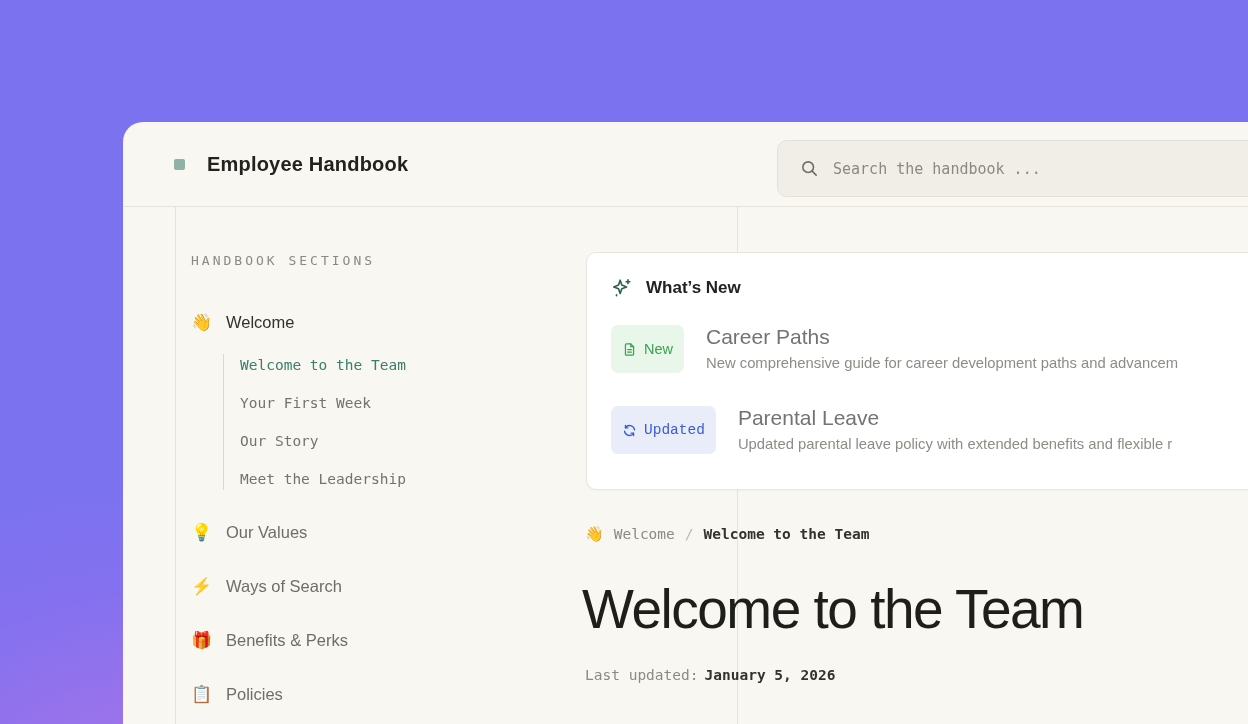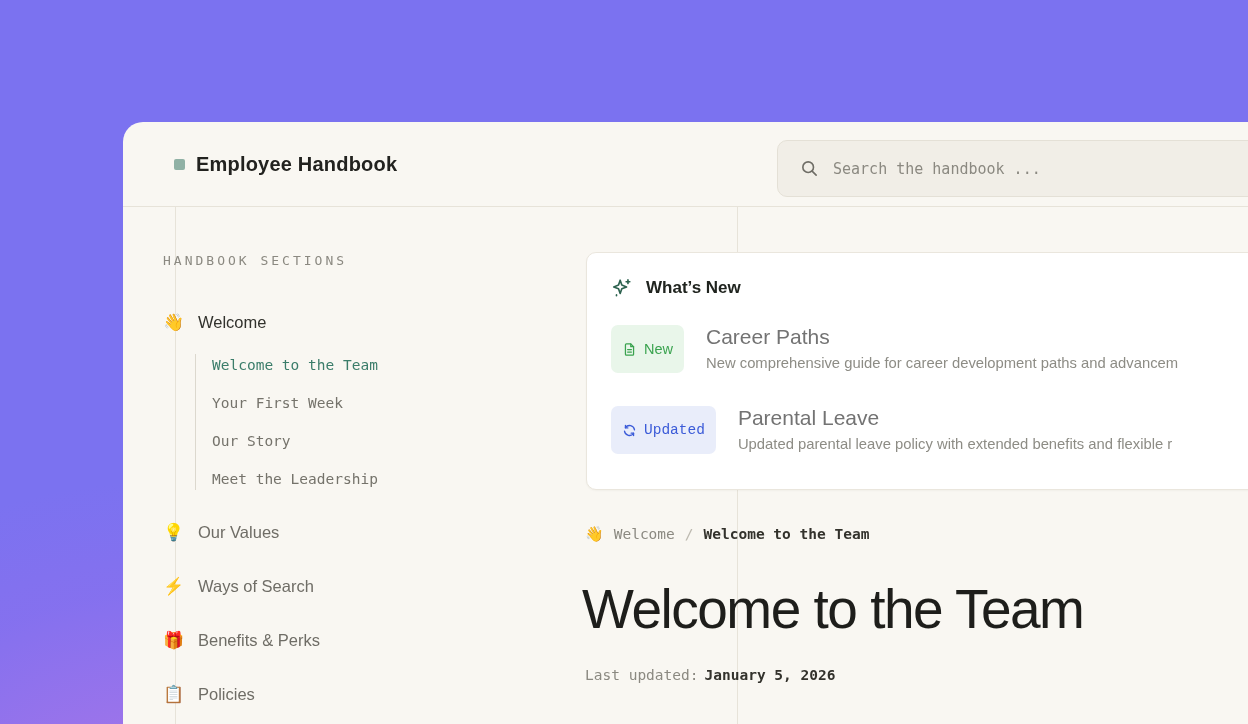--- a/index.html
+++ b/index.html
@@ -21,41 +21,41 @@
     background:#f9f7f2;
     border-radius:20px;
     overflow:hidden;
   }
   
   .header {
     position:absolute; left:0; top:0; width:100%; height:85px;
     border-bottom:1px solid #e7e3d9;
     display:flex; align-items:center;
   }
-  .brand { display:flex; align-items:center; gap:11px; margin-left:51px; }
+  .brand { display:flex; align-items:center; gap:22px; margin-left:51px; }
   .logo-sq { width:11px; height:11px; border-radius:2px; background:#90b1a5; }
   .brand-title { font-size:20px; font-weight:700; color:#22221f; letter-spacing:0.2px; }
   .search {
     position:absolute; left:654px; top:18px; height:57px; width:600px;
     background:#f1eee7; border:1px solid #e4e0d6; border-radius:10px;
     display:flex; align-items:center; padding:0 10px 0 22px; gap:14px;
   }
   .search svg { flex:0 0 auto; }
   .search input {
     border:none; outline:none; background:transparent;
     font-family:"DejaVu Sans Mono", monospace;
     font-size:15px; color:#6f6d66; width:100%;
   }
   .search input::placeholder { color:#8b8981; opacity:1; }
   
   .vline { position:absolute; top:85px; bottom:0; width:1px; background:#e7e3d9; z-index:0; }
   .vline.v1 { left:52px; }
   .vline.v2 { left:614px; }
   
-  .sidebar { position:absolute; left:40px; top:131px; width:360px; z-index:1; }
+  .sidebar { position:absolute; left:68px; top:131px; width:360px; z-index:1; }
   .sb-heading {
     font-family:"DejaVu Sans Mono", monospace;
     font-size:13px; letter-spacing:3px; color:#8b8981; margin-bottom:42px;
   }
   .sb-item {
     display:flex; align-items:center; gap:13px;
     font-size:16.5px; color:#6f6d66; height:24px; cursor:pointer;
   }
   .sb-item .emoji { font-size:17px; width:22px; text-align:center; }
   .sb-item.top { color:#32322d; font-weight:500; margin-bottom:20px; }

